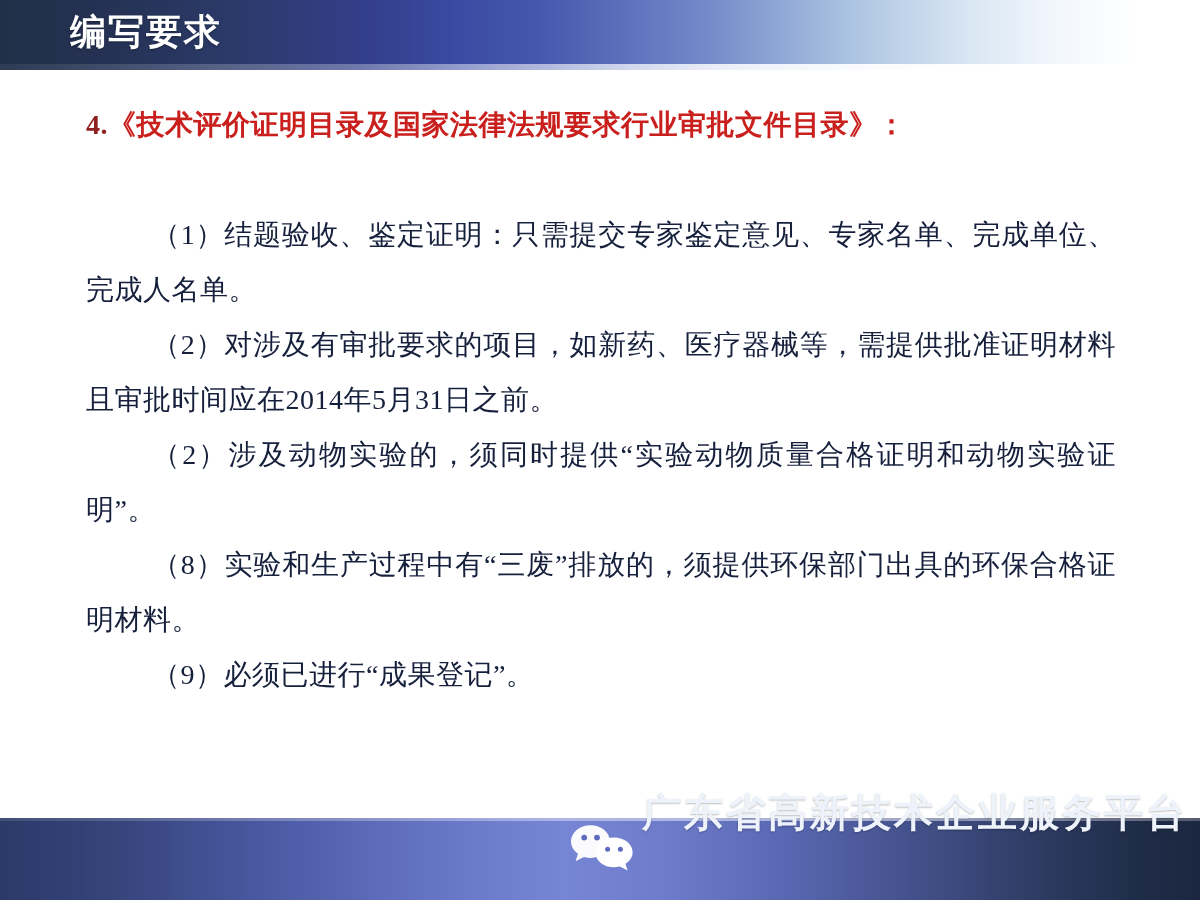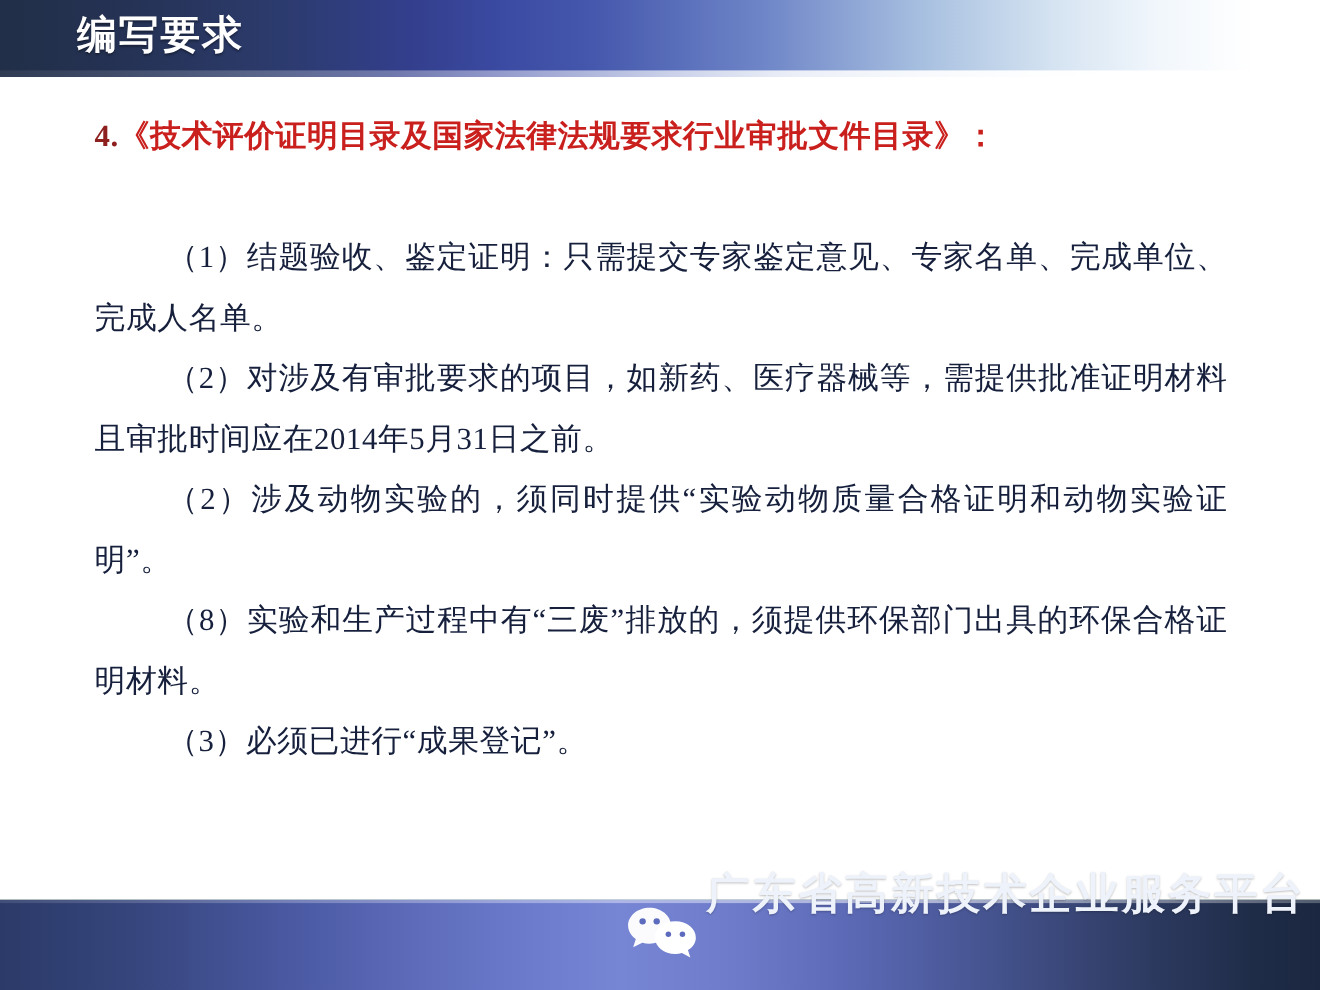--- a/index.html
+++ b/index.html
@@ -11,21 +11,21 @@
     width: 1200px;
     height: 900px;
     overflow: hidden;
     font-family: "Liberation Serif", "DejaVu Serif", serif;
   }
 
   #slide {
     position: relative;
     width: 1200px;
     height: 900px;
-    background: #14532d;
+    background: #ec4899;
     overflow: hidden;
   }
 
   
   #header-band {
     position: absolute;
     left: 0;
     top: 0;
     width: 1200px;
     height: 70px;
@@ -186,21 +186,21 @@
     </div>
 
     <div class="para indent" id="p1">（1）结题验收、鉴定证明：只需提交专家鉴定意见、专家名单、完成单位、完成人名单。</div>
 
     <div class="para indent" id="p2">（2）对涉及有审批要求的项目，如新药、医疗器械等，需提供批准证明材料且审批时间应在2014年5月31日之前。</div>
 
     <div class="para indent" id="p3">（2）涉及动物实验的，须同时提供“实验动物质量合格证明和动物实验证明”。</div>
 
     <div class="para indent" id="p4">（8）实验和生产过程中有“三废”排放的，须提供环保部门出具的环保合格证明材料。</div>
 
-    <div class="para indent" id="p5">（3）必须已进行“成果登记”。</div>
+    <div class="para indent" id="p5">（9）必须已进行“成果登记”。</div>
 
   </div>
 
   <div id="footer-band">
     <div id="footer-topline"></div>
   </div>
 
   <svg id="wechat-icon" viewBox="0 0 66 50">
 
     <path d="M20.5 1.2 C9.6 1.2 1.0 8.6 1.0 17.4 C1.0 22.3 3.7 26.7 8.0 29.6 L5.6 37.2 L13.9 33.0 C16.0 33.6 18.2 33.9 20.5 33.9 C31.4 33.9 40.0 26.5 40.0 17.6 C40.0 8.7 31.4 1.2 20.5 1.2 Z" fill="#ffffff" opacity="0.97"></path>

